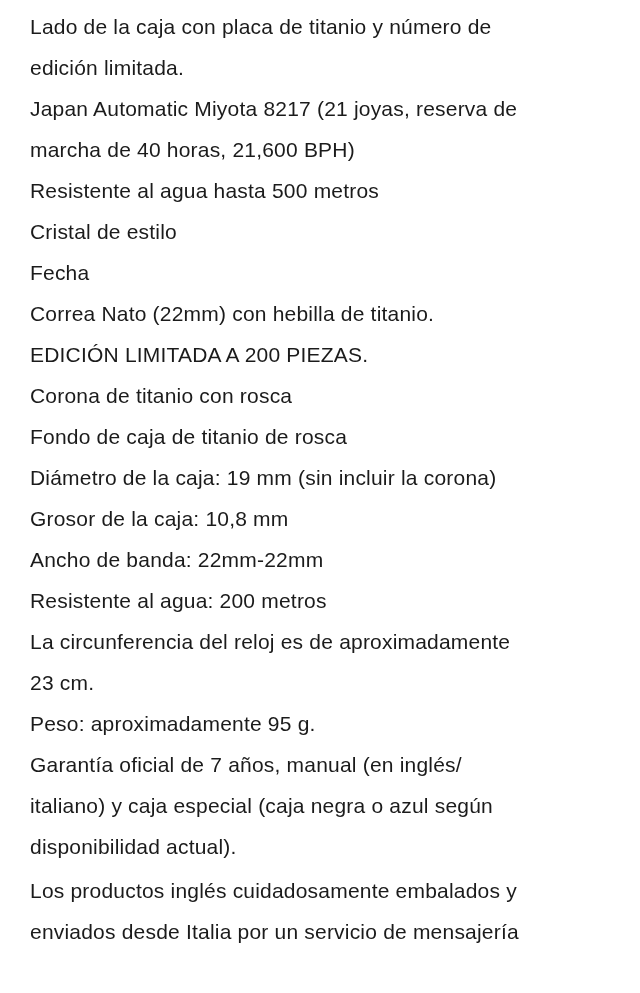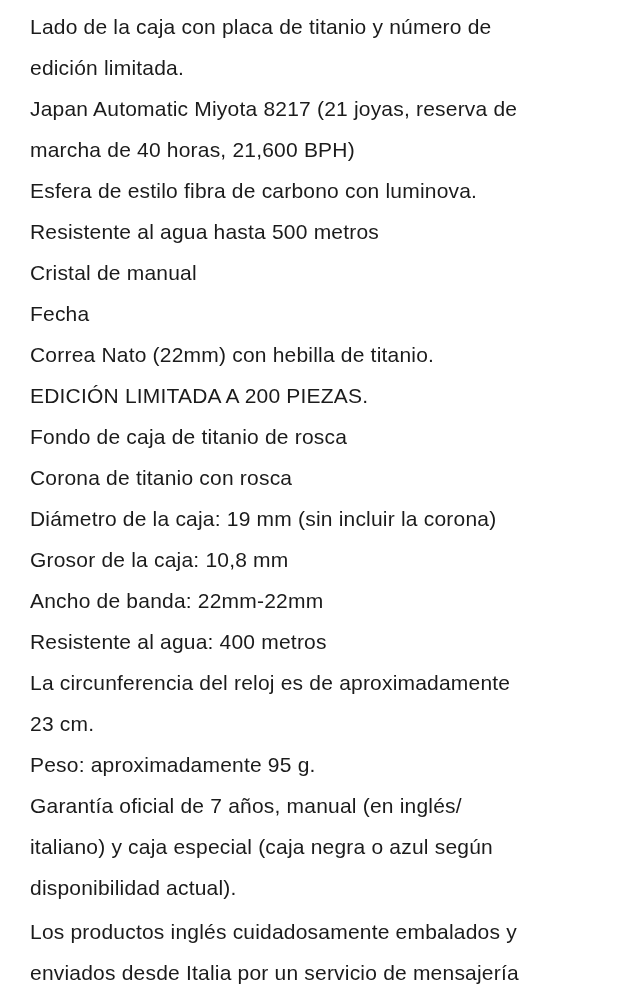--- a/index.html
+++ b/index.html
@@ -33,32 +33,31 @@
   }
 </style>
 </head>
 <body style="background: rgb(255, 255, 255);">
 
 <div class="description-block" style="color: rgb(27, 27, 27);">
   <p>Lado de la caja con placa de titanio y número de
 edición limitada.</p>
   <p>Japan Automatic Miyota 8217 (21 joyas, reserva de
 marcha de 40 horas, 21,600 BPH)</p>
-  <p>Esfera de estilo fibra de carbono con luminova.</p>
   <p>Resistente al agua hasta 500 metros</p>
-  <p>Cristal de manual</p>
+  <p>Cristal de estilo</p>
   <p>Fecha</p>
   <p>Correa Nato (22mm) con hebilla de titanio.</p>
   <p>EDICIÓN LIMITADA A 200 PIEZAS.</p>
+  <p>Corona de titanio con rosca</p>
   <p>Fondo de caja de titanio de rosca</p>
-  <p>Corona de titanio con rosca</p>
   <p>Diámetro de la caja: 19 mm (sin incluir la corona)</p>
   <p>Grosor de la caja: 10,8 mm</p>
   <p>Ancho de banda: 22mm-22mm</p>
-  <p>Resistente al agua: 400 metros</p>
+  <p>Resistente al agua: 200 metros</p>
   <p>La circunferencia del reloj es de aproximadamente
 23 cm.</p>
   <p>Peso: aproximadamente 95 g.</p>
   <p>Garantía oficial de 7 años, manual (en inglés/
 italiano) y caja especial (caja negra o azul según
 disponibilidad actual).</p>
   <p>Los productos inglés cuidadosamente embalados y
 enviados desde Italia por un servicio de mensajería</p>
 </div>
 

